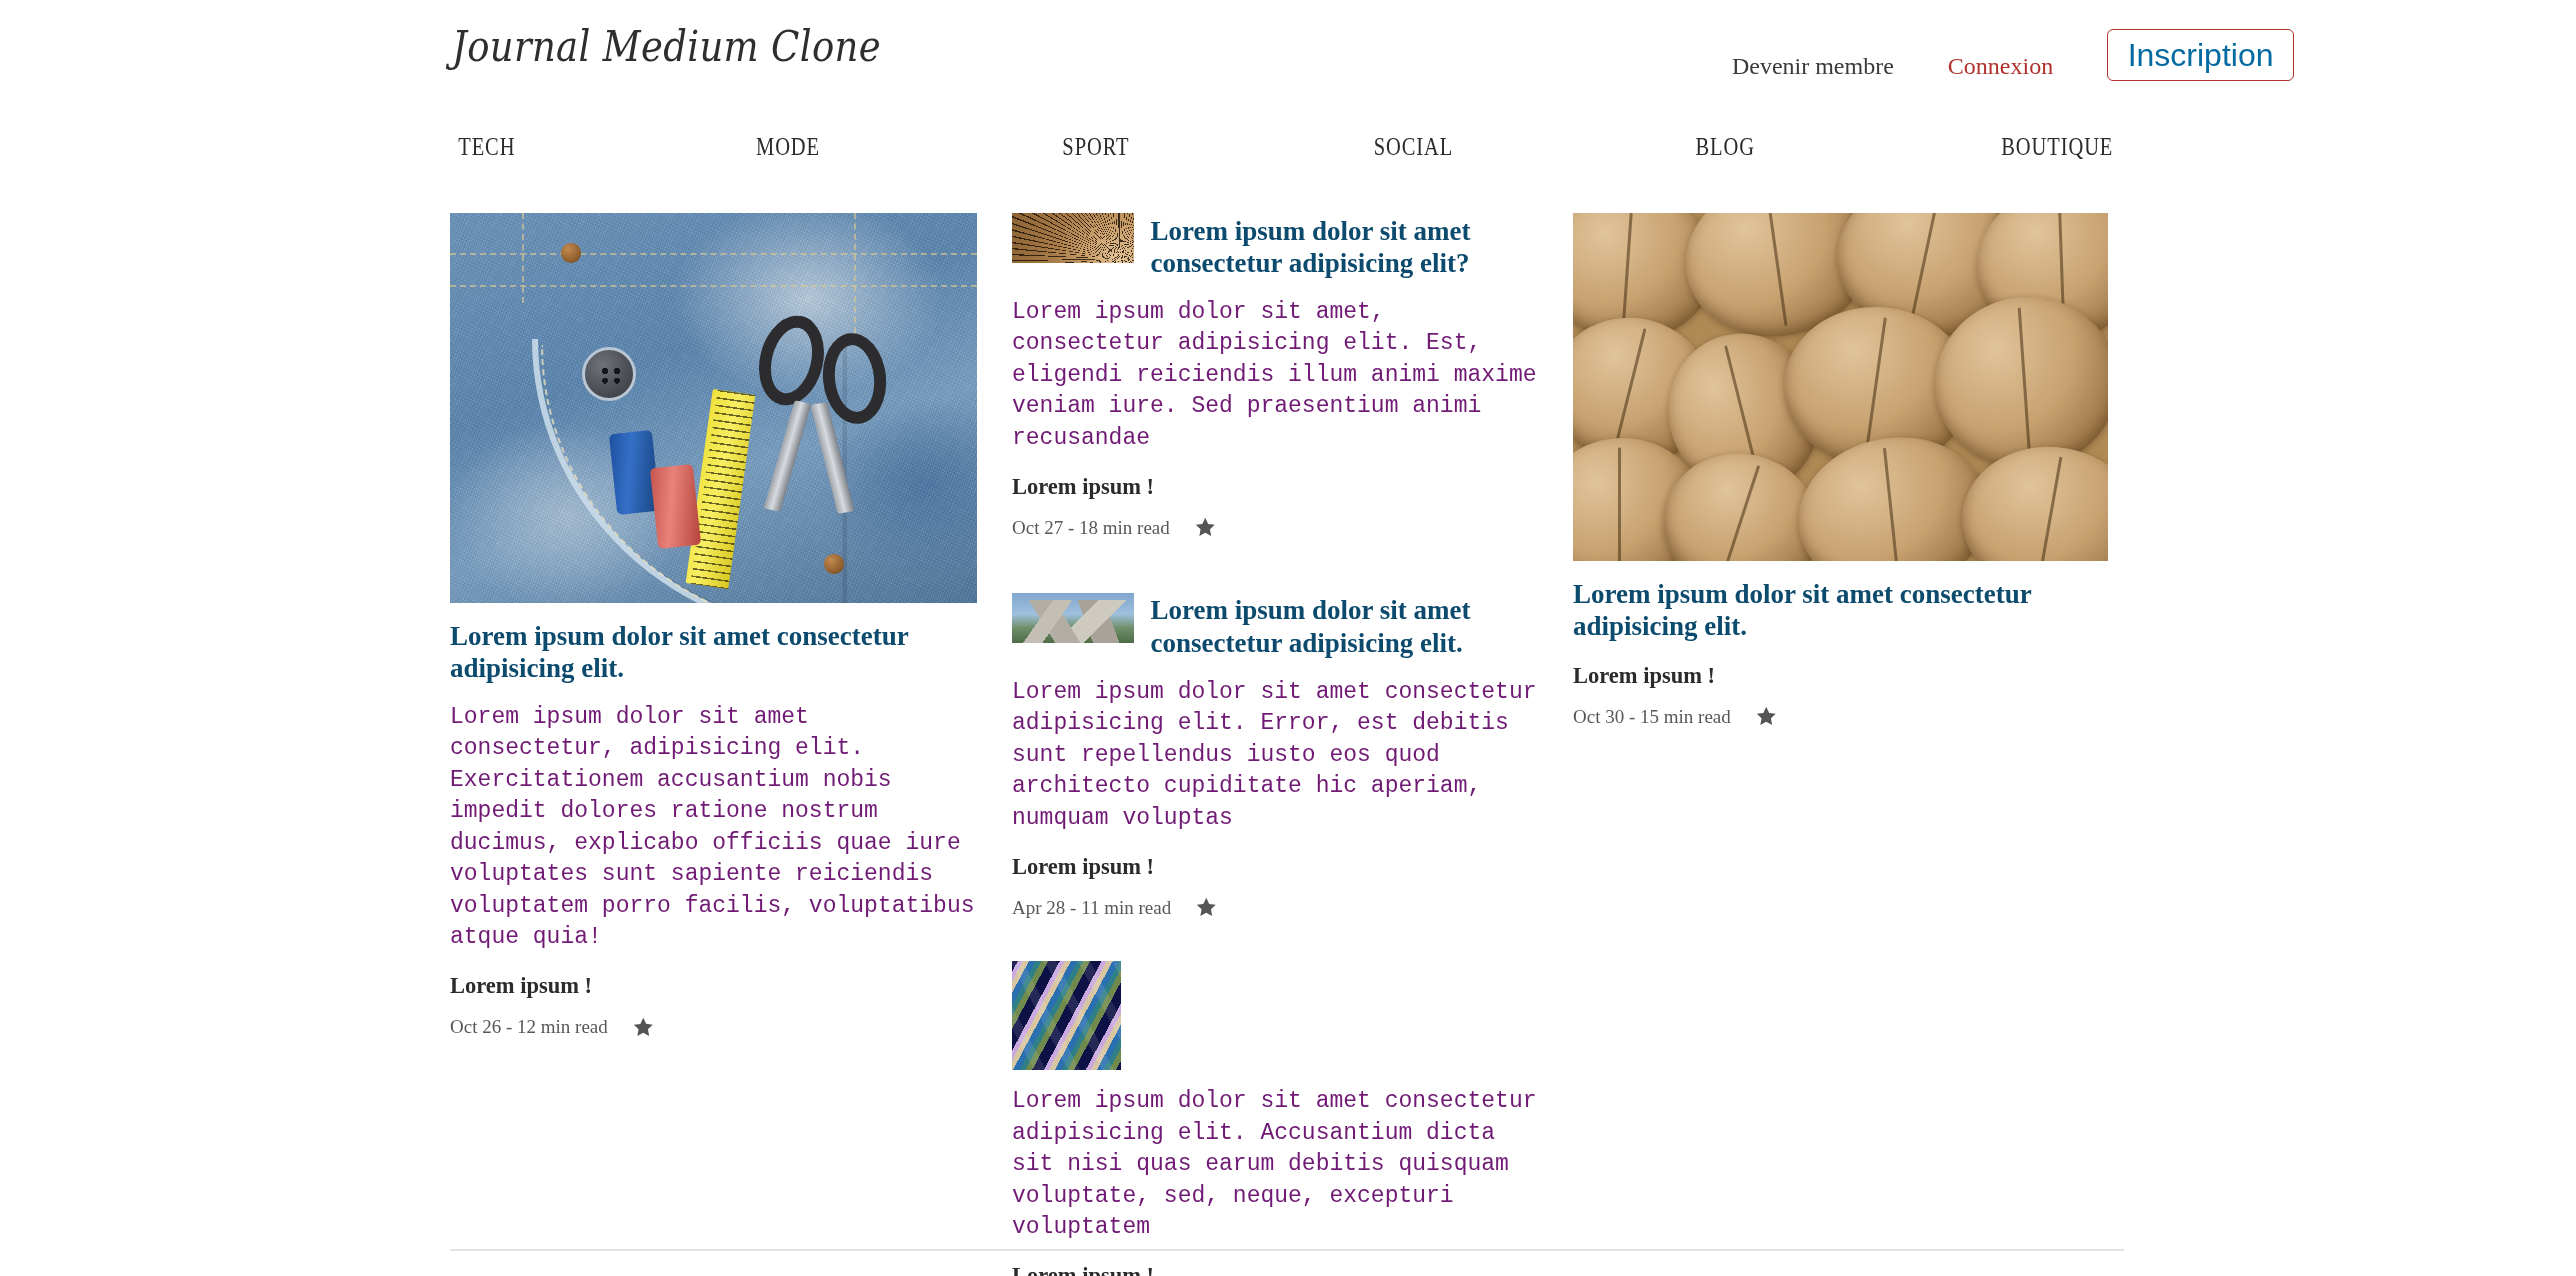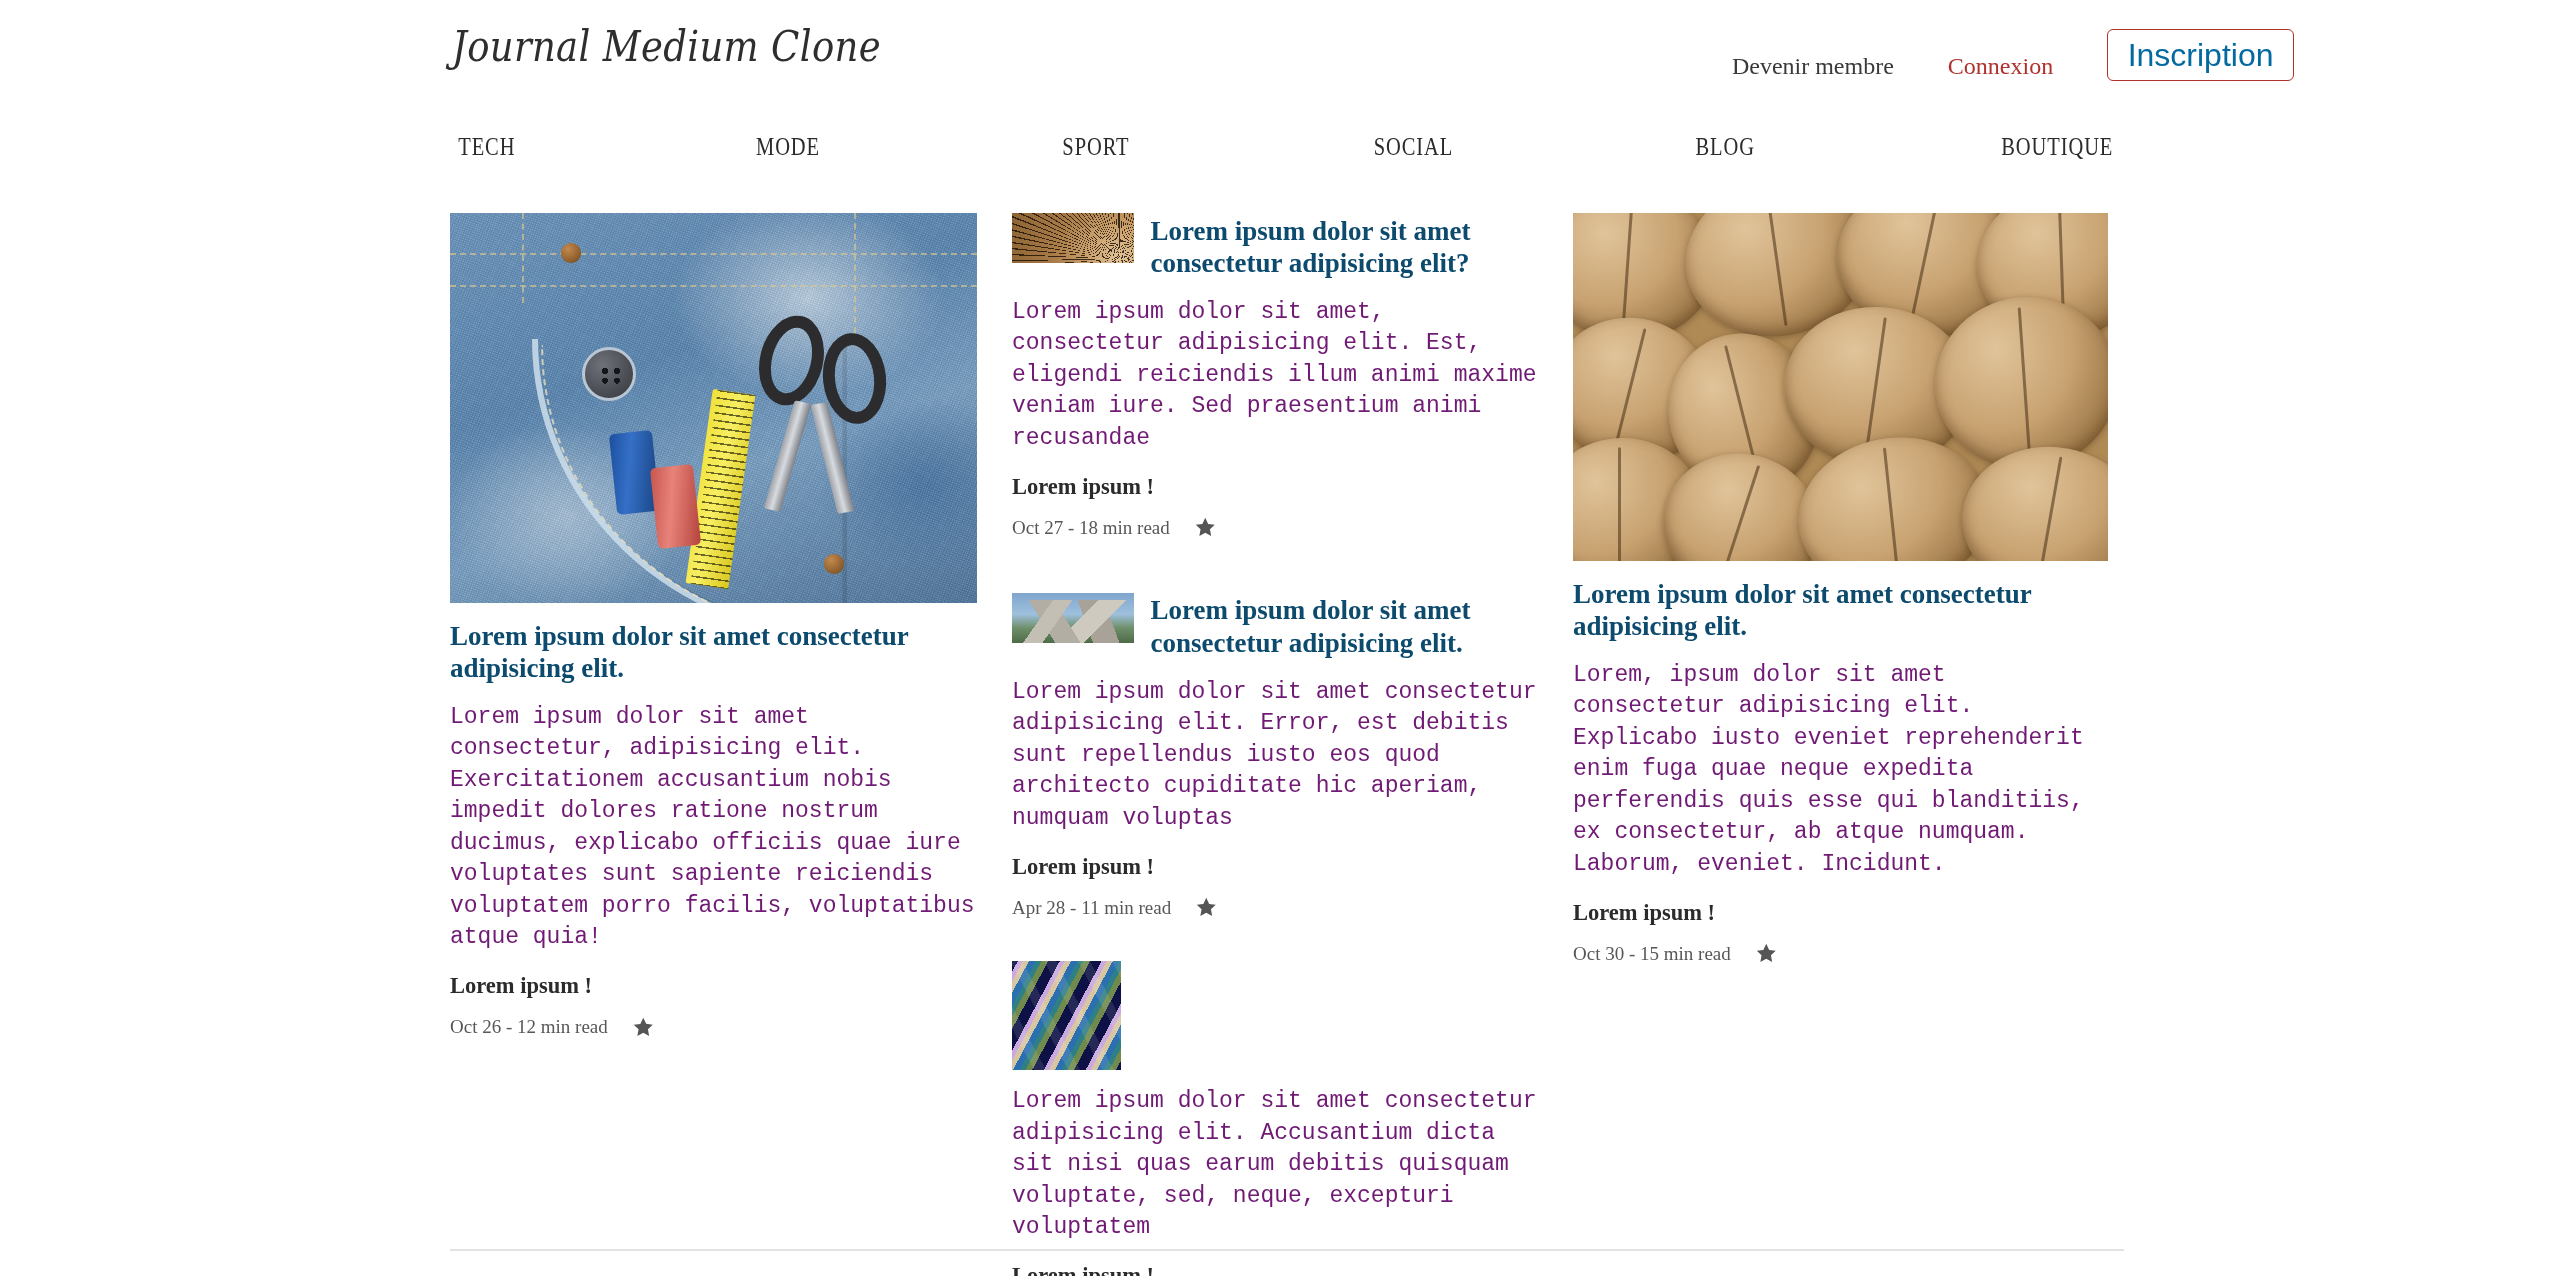--- a/index.html
+++ b/index.html
@@ -453,21 +453,20 @@
         <div class="walnut" style="left:96px;  top:120px;  width:150px; height:161px; transform:rotate(-18deg);"></div>
         <div class="walnut" style="left:211px;  top:94px;  width:187px; height:161px; transform:rotate(4deg);"></div>
         <div class="walnut" style="left:362px;  top:84px;  width:183px; height:172px; transform:rotate(-8deg);"></div>
         <div class="walnut" style="left:-34px;  top:225px;  width:165px; height:150px; transform:rotate(-4deg);"></div>
         <div class="walnut" style="left:90px;  top:241px;  width:157px; height:142px; transform:rotate(14deg);"></div>
         <div class="walnut" style="left:225px;  top:225px;  width:191px; height:154px; transform:rotate(-10deg);"></div>
         <div class="walnut" style="left:389px;  top:234px;  width:180px; height:150px; transform:rotate(6deg);"></div>
       </div>
 
       <h2 class="a-title">Lorem ipsum dolor sit amet consectetur adipisicing elit.</h2>
-      <p class="a-excerpt">Lorem, ipsum dolor sit amet consectetur adipisicing elit. Explicabo iusto eveniet reprehenderit enim fuga quae neque expedita perferendis quis esse qui blanditiis, ex consectetur, ab atque numquam. Laborum, eveniet. Incidunt.</p>
       <p class="a-tagline">Lorem ipsum !</p>
       <div class="a-meta">
         <span class="a-date">Oct 30 - 15 min read</span>
         <svg class="star-icon" viewBox="0 0 24 24">
           <path fill="#555555" d="M12 1.8l3.1 6.6 7 .9-5.1 4.9 1.3 7.1L12 17.9 5.7 21.3 7 14.2 1.9 9.3l7-.9z"></path>
         </svg>
       </div>
     </section>
 
   </main>

